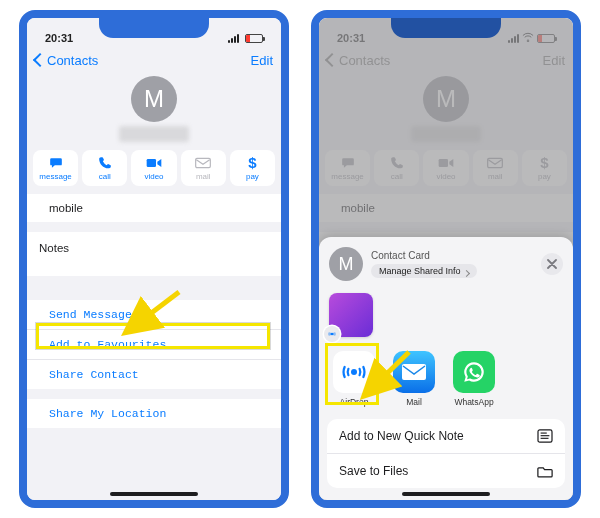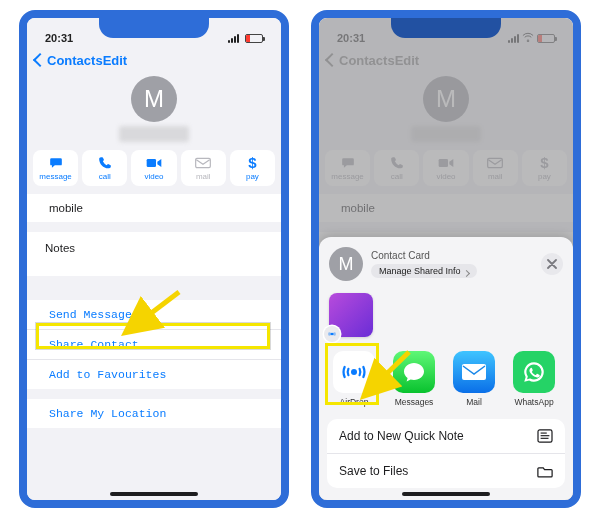--- a/index.html
+++ b/index.html
@@ -63,26 +63,25 @@
     flex-direction: column;
     font-size: 12px;
     color: #222;
   }
 
   .navbar {
     margin-top: 28px;
     height: 28px;
     display: flex;
     align-items: center;
-    justify-content: flex-start;
+    justify-content: space-between;
     padding: 0 8px;
     color: #0a7cff;
     font-size: 13px;
     background:#f2f2f6;
-    font-weight:bold;
   }
   .navbar .back { display:flex; align-items:center; gap:2px; }
   .chev-left { width: 10px; height: 10px; border-left: 2px solid #0a7cff; border-bottom: 2px solid #0a7cff; transform: rotate(45deg); }
   .header-area {
     display:flex; flex-direction:column; align-items:center; padding: 2px 0 6px; background:#f2f2f6;
   }
   .avatar {
     width: 46px; height: 46px; border-radius: 50%;
     background: #9fa0a6; color: #fff; display:flex; align-items:center; justify-content:center;
     font-size: 24px; font-weight: 500;
@@ -95,21 +94,21 @@
     flex:1; background:#fff; border-radius:8px; height:36px;
     display:flex; flex-direction:column; align-items:center; justify-content:center;
     color:#0a7cff;
   }
   .grayed .action-btn { color:#a5a5ab; }
   .action-btn .ico { height:14px; display:flex; align-items:center; justify-content:center; }
   .action-btn .lbl { font-size:8px; margin-top:2px; }
   .list-card { background:#fff; margin: 0 0 10px; }
   .row { padding: 8px 22px; font-size: 11.5px; border-bottom: 0.5px solid #e5e5ea; }
   .row:last-child { border-bottom: none; }
-  .row.tall { padding: 10px 18px 22px; }
+  .row.tall { padding: 10px 12px 22px; }
   .row.blue { color:#0a7cff;font-family:Liberation Mono, monospace; }
   .row.black { color:#1d1d1f; }
   .spacer { height: 14px; }
   .highlight-box {
     position:absolute; border: 3px solid #f5e600; box-shadow: 0 0 0 1px rgba(0,0,0,0.15);
     pointer-events:none;
   }
 
   
   .arrow {
@@ -240,22 +239,22 @@
 
     <div class="list-card">
       <div class="row black"><span>mobile</span></div>
     </div>
     <div class="list-card">
       <div class="row black tall"><span>Notes</span></div>
     </div>
     <div class="spacer"></div>
     <div class="list-card">
       <div class="row blue"><span>Send Message</span></div>
+      <div class="row blue"><span>Add to Favourites</span></div>
       <div class="row blue"><span>Share Contact</span></div>
-      <div class="row blue"><span>Add to Favourites</span></div>
     </div>
     <div class="list-card">
       <div class="row blue"><span>Share My Location</span></div>
     </div>
 
     <div class="home-ind"></div>
   </div>
 
   <div class="highlight-box" style="left:9px; top:305px; width:234px; height:26px;"></div>
   <div class="arrow" style="left:92px; top:270px;">
@@ -384,28 +383,20 @@
         <div class="app">
           <div class="app-tile" style="background:#fff;">
             <svg width="30" height="30" viewBox="0 0 24 24">
                 <circle cx="12" cy="12" r="2.4" fill="#0a7cff"></circle>
                 <path d="M4.5 16a10 10 0 0 1 0-8M19.5 8a10 10 0 0 1 0 8M7.5 14.5a6 6 0 0 1 0-5M16.5 9.5a6 6 0 0 1 0 5" fill="none" stroke="#0a7cff" stroke-width="1.8" stroke-linecap="round"></path>
               </svg>
           </div>
           <span class="app-lbl">AirDrop</span>
         </div>
         <div class="app">
-          <div class="app-tile" style="background:linear-gradient(#5ff777,#09c22e);">
-            <svg width="26" height="24" viewBox="0 0 24 24">
-                <path fill="#fff" d="M12 3C6.5 3 2 6.8 2 11.5c0 2.6 1.4 4.9 3.6 6.5l-1 3.5 4-2c1 .3 2.1.5 3.4.5 5.5 0 10-3.8 10-8.5S17.5 3 12 3z"></path>
-              </svg>
-          </div>
-          <span class="app-lbl">Messages</span>
-        </div>
-        <div class="app">
           <div class="app-tile" style="background:linear-gradient(#3fc4ff,#0a6fe8);">
             <svg width="28" height="20" viewBox="0 0 28 20">
                 <rect x="2" y="2" width="24" height="16" rx="2" fill="#fff"></rect>
                 <path d="M3 4l11 8 11-8" fill="none" stroke="#1a88e8" stroke-width="1.5"></path>
               </svg>
           </div>
           <span class="app-lbl">Mail</span>
         </div>
         <div class="app">
           <div class="app-tile" style="background:#25d366;">

